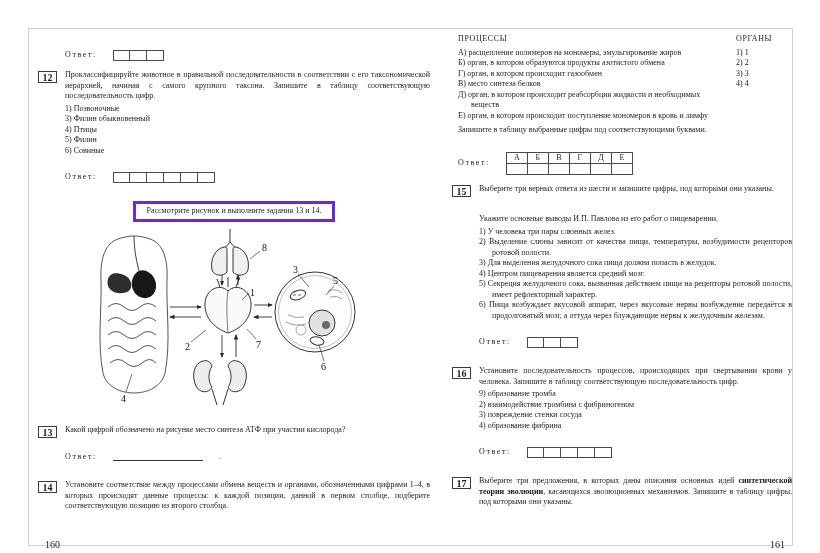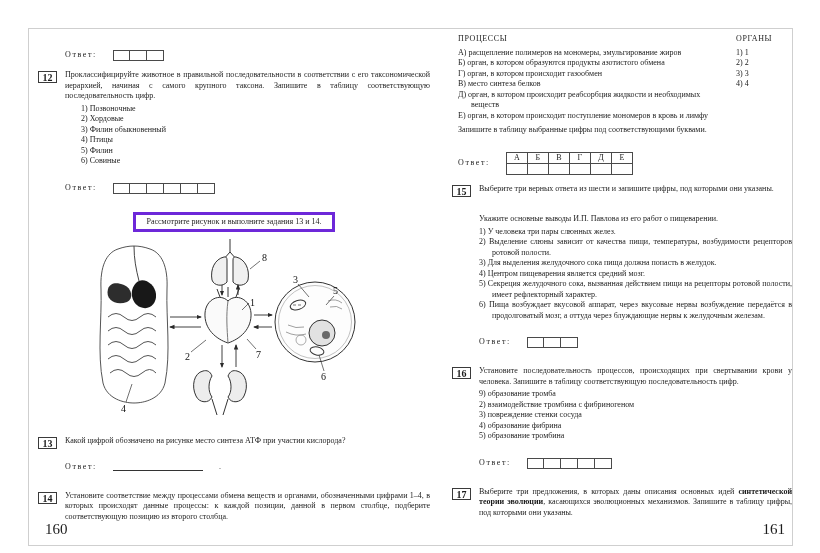--- a/index.html
+++ b/index.html
@@ -11,21 +11,21 @@
     position:relative;
     overflow:hidden;
   }
   .frame { position:absolute; left:28px; top:28px; width:765px; height:518px; border:1px solid #cfcfcf; }
   .page { position:absolute; top:34px; font-size:8px; line-height:10.5px; }
   .page-left { left:38px; width:392px; }
   .page-right { left:452px; width:340px; }
   p { margin:0 0 2px; }
   .just { text-align:justify; }
   .list-item { margin-left:27px; }
-  .opt { margin-left:16px;font-family:Liberation Serif, serif; }
+  .opt { margin-left:0;font-family:Liberation Serif, serif; }
   .hang { padding-left:13px; text-indent:-13px; }
   .task { display:flex; align-items:flex-start; margin-top:9px; }
   .task-num {
     flex:0 0 19px; height:12px; border:1px solid #3a3a3a; text-align:center;
     font-weight:bold; font-size:10px; line-height:11px; margin-right:8px; margin-top:1px;
   }
   .task-body { flex:1; min-width:0; }
   .answer-row { display:flex; align-items:center; gap:16px; margin:16px 0 9px; }
   .answer-row.indent { margin-left:27px; }
   .answer-label { letter-spacing:1.6px; white-space:nowrap; }
@@ -39,21 +39,21 @@
   .match-left { width:258px; }
   .match-right { width:56px; margin-left:auto; }
   .match-header { margin-bottom:3px; letter-spacing:0.6px; }
   .match-instruction { margin:4px 0 0 6px; }
   .answer-table { border-collapse:collapse; }
   .answer-table td {
     width:21px; height:11px; border:1px solid #4a4a4a; text-align:center;
     font-size:8px; line-height:10px; padding:0;
   }
   .underline { display:inline-block; width:90px; border-bottom:1px solid #333; height:8px; }
-  .pageno { position:absolute; bottom:15px; font-size:15px; }
+  .pageno { position:absolute; bottom:3px; font-size:10px; }
   .pageno-left { left:45px; }
   .pageno-right { right:35px; }
   .subtext { margin-top:20px; }
   svg text { font-family:"Liberation Serif", serif; }
 </style>
 </head>
 <body>
 
 <div class="frame"></div>
 
@@ -68,21 +68,20 @@
       <span class="cell"></span>
     </span>
   </div>
 
   <div class="task">
     <div class="task-num">12</div>
     <div class="task-body">
       <p class="just">Проклассифицируйте животное в правильной последовательности в соответствии с его таксономической иерархией, начиная с самого крупного таксона. Запишите в таблицу соответствующую последовательность цифр.</p>
       <div class="options">
         <div class="opt">1) Позвоночные</div>
-        <div class="opt">2) Хордовые</div>
         <div class="opt">3) Филин обыкновенный</div>
         <div class="opt">4) Птицы</div>
         <div class="opt">5) Филин</div>
         <div class="opt">6) Совиные</div>
       </div>
       <div class="answer-row">
         <span class="answer-label">Ответ:</span>
         <span class="cells">
           <span class="cell"></span>
           <span class="cell"></span>
@@ -278,21 +277,20 @@
 
   <div class="task">
     <div class="task-num">16</div>
     <div class="task-body">
       <p class="just">Установите последовательность процессов, происходящих при свертывании крови у человека. Запишите в таблицу соответствующую последовательность цифр.</p>
       <div class="options">
         <div>9) образование тромба</div>
         <div>2) взаимодействие тромбина с фибриногеном</div>
         <div>3) повреждение стенки сосуда</div>
         <div>4) образование фибрина</div>
-        <div>5) образование тромбина</div>
       </div>
       <div class="answer-row">
         <span class="answer-label">Ответ:</span>
         <span class="cells">
           <span class="cell"></span>
           <span class="cell"></span>
           <span class="cell"></span>
           <span class="cell"></span>
           <span class="cell"></span>
         </span>

